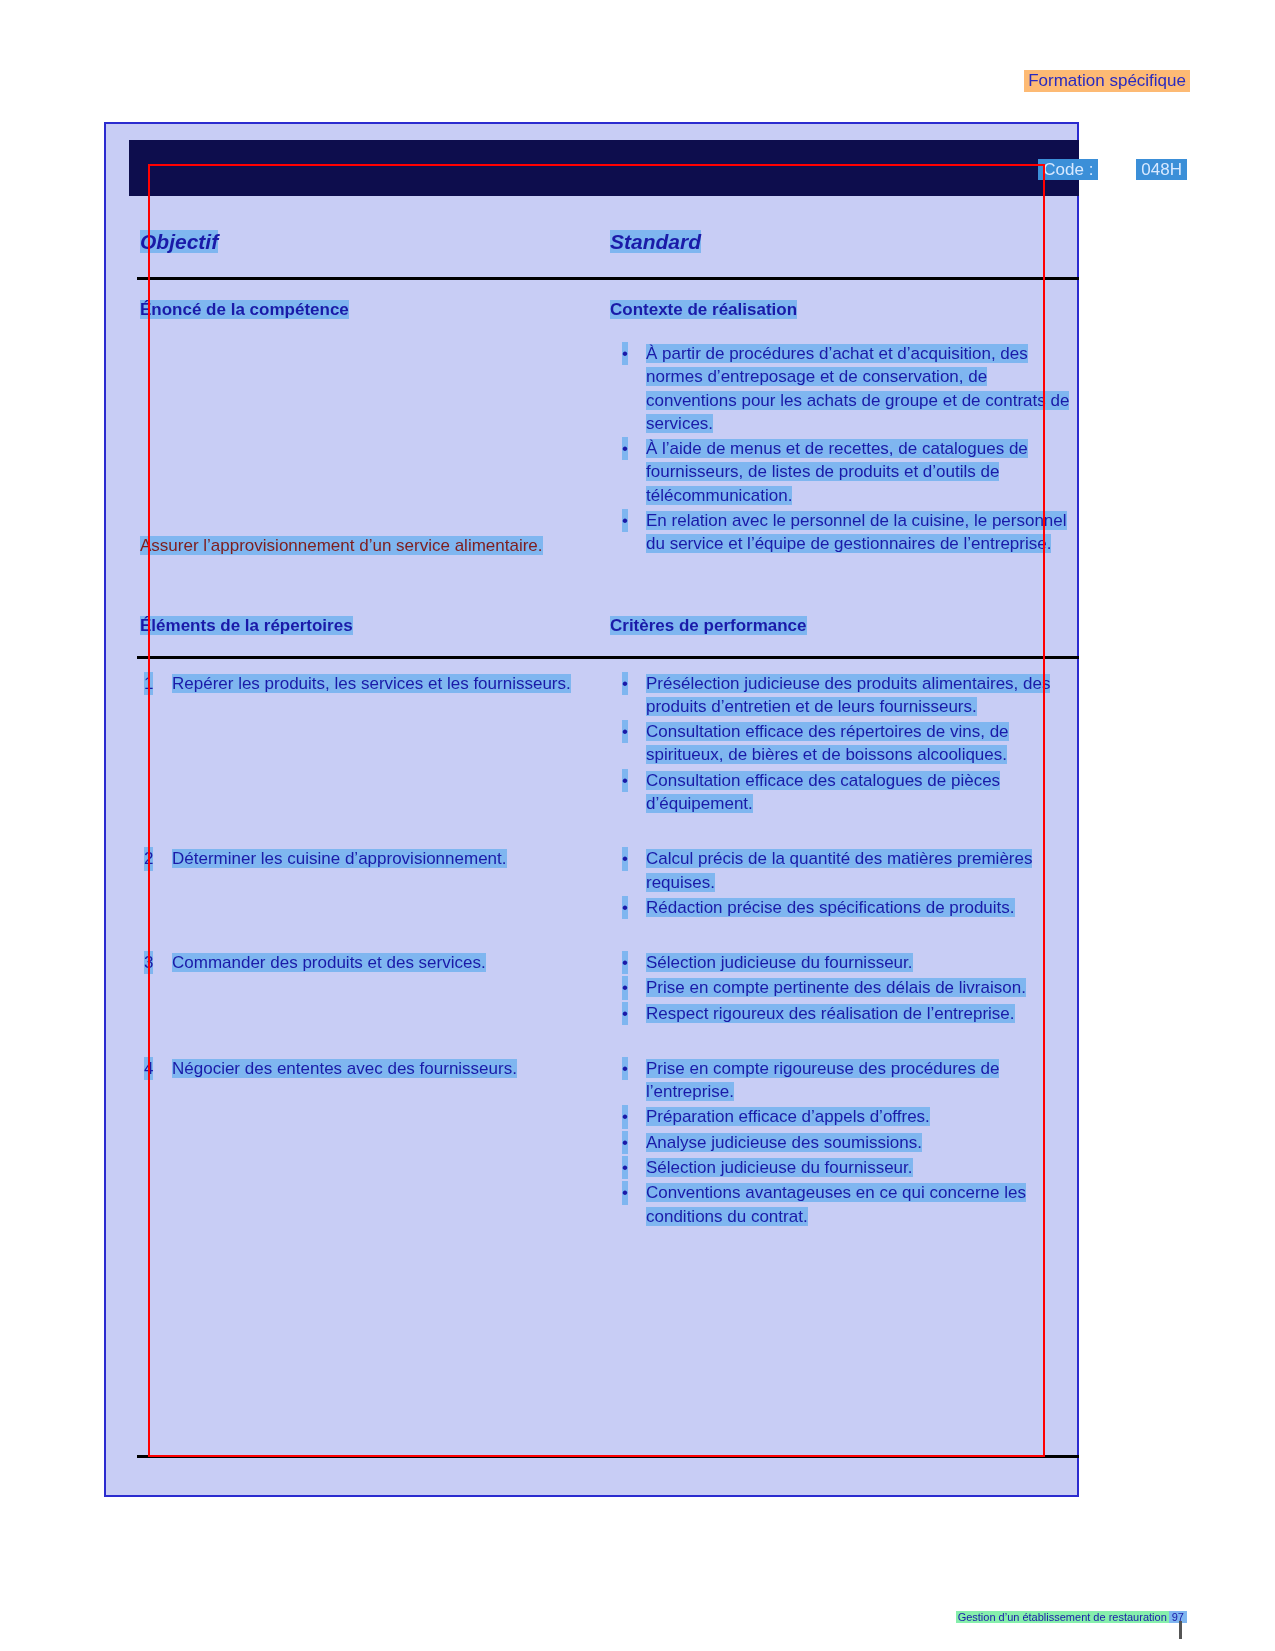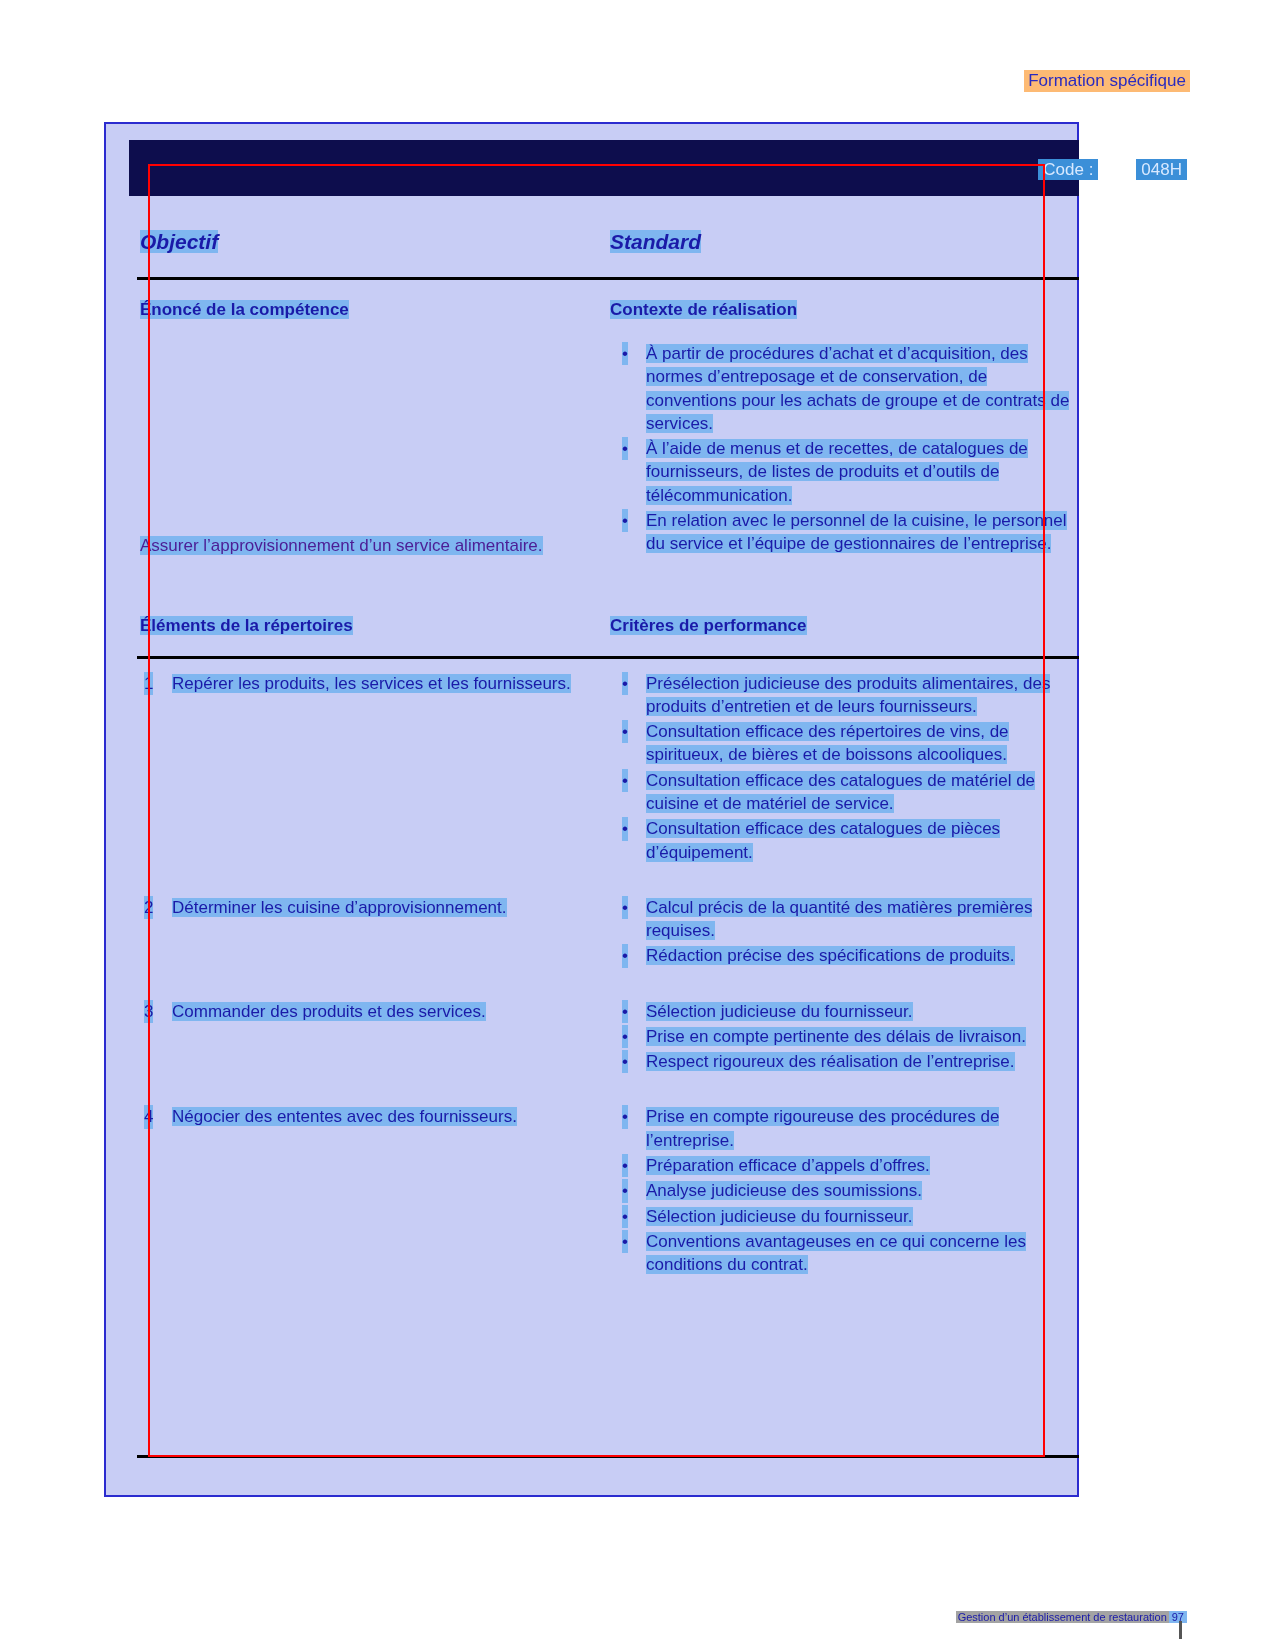--- a/index.html
+++ b/index.html
@@ -125,21 +125,21 @@
   .rule-3 { top: 1455px; }
 
   .section-title {
     font-size: 17px;
     font-weight: bold;
     color: #1a1aa8;
   }
 
   .body-text {
     font-size: 17px;
-    color: #4c1d95;
+    color: #7f1d1d;
     line-height: 1.37;
   }
 
   ul.bullets {
     list-style: none;
     margin: 0;
     padding: 0;
   }
   ul.bullets li {
     position: relative;
@@ -191,21 +191,21 @@
   }
 
   .footer {
     position: absolute;
     right: 88px;
     bottom: 28px;
     font-size: 11px;
     color: #1a1aa8;
     white-space: nowrap;
   }
-  .footer .ftxt { background: #a3a3a3; padding: 0 2px; }
+  .footer .ftxt { background: #86efac; padding: 0 2px; }
   .footer .fnum { background: #7fb6f0; padding: 0 3px; }
 
   .caret {
     position: absolute;
     right: 93px;
     bottom: 12px;
     width: 3px;
     height: 18px;
     background: #555;
   }
@@ -277,21 +277,20 @@
         <li>
           <span class="elem-num">1</span>
           <span class="hl">Repérer les produits, les services et les fournisseurs.</span>
         </li>
       </ol>
     </div>
     <div class="right">
       <ul class="bullets">
         <li><span class="hl">Présélection judicieuse des produits alimentaires, des produits d’entretien et de leurs fournisseurs.</span></li>
         <li><span class="hl">Consultation efficace des répertoires de vins, de spiritueux, de bières et de boissons alcooliques.</span></li>
-        <li><span class="hl">Consultation efficace des catalogues de matériel de cuisine et de matériel de service.</span></li>
         <li><span class="hl">Consultation efficace des catalogues de pièces d’équipement.</span></li>
       </ul>
     </div>
   </div>
 
   <div class="block" style="margin-bottom:30px;">
     <div class="left">
       <ol class="elements">
         <li>
           <span class="elem-num">2</span>

